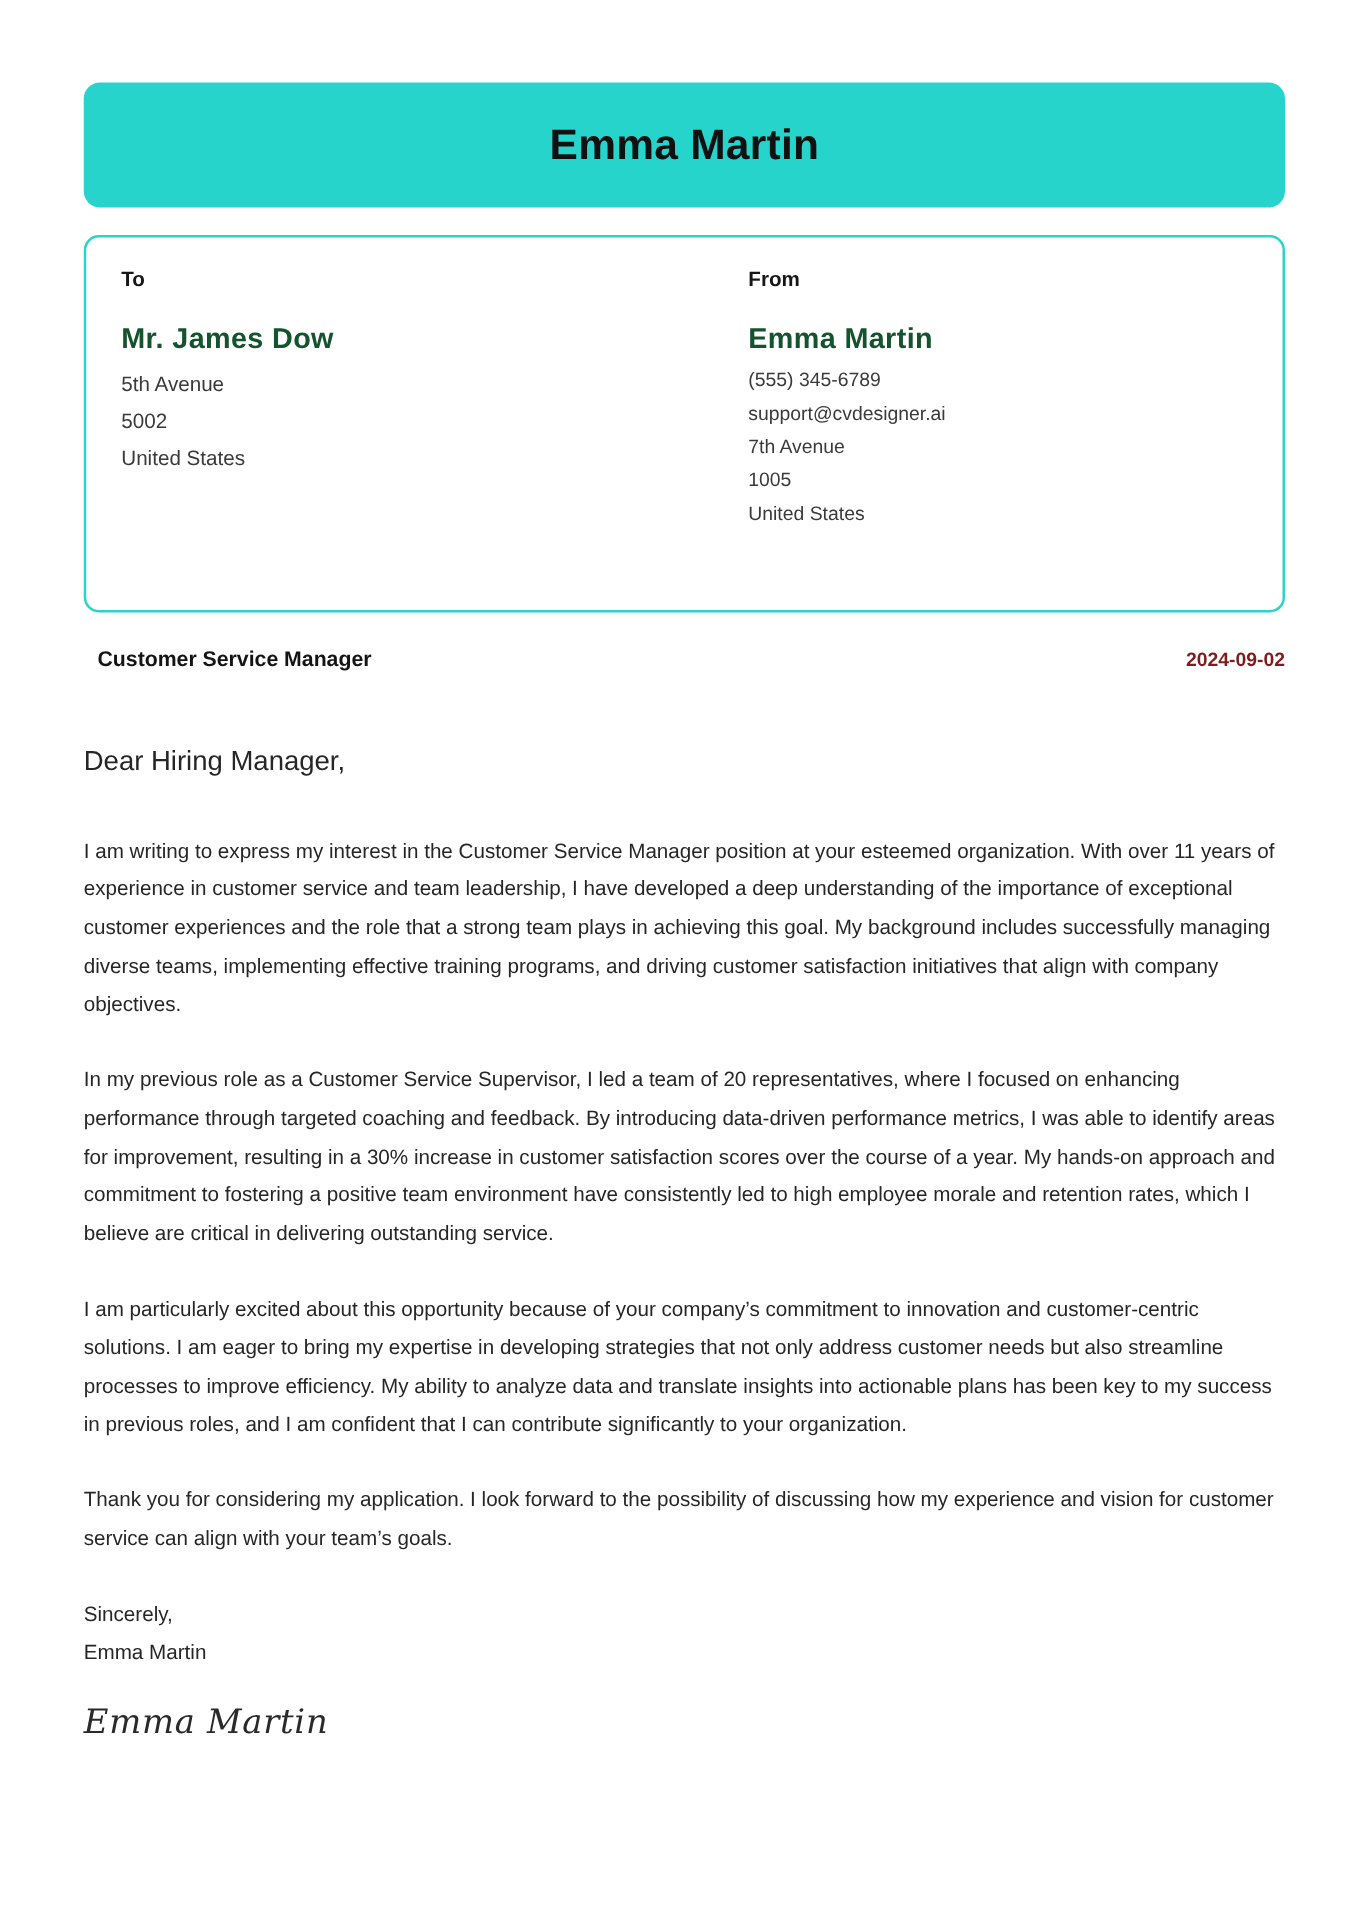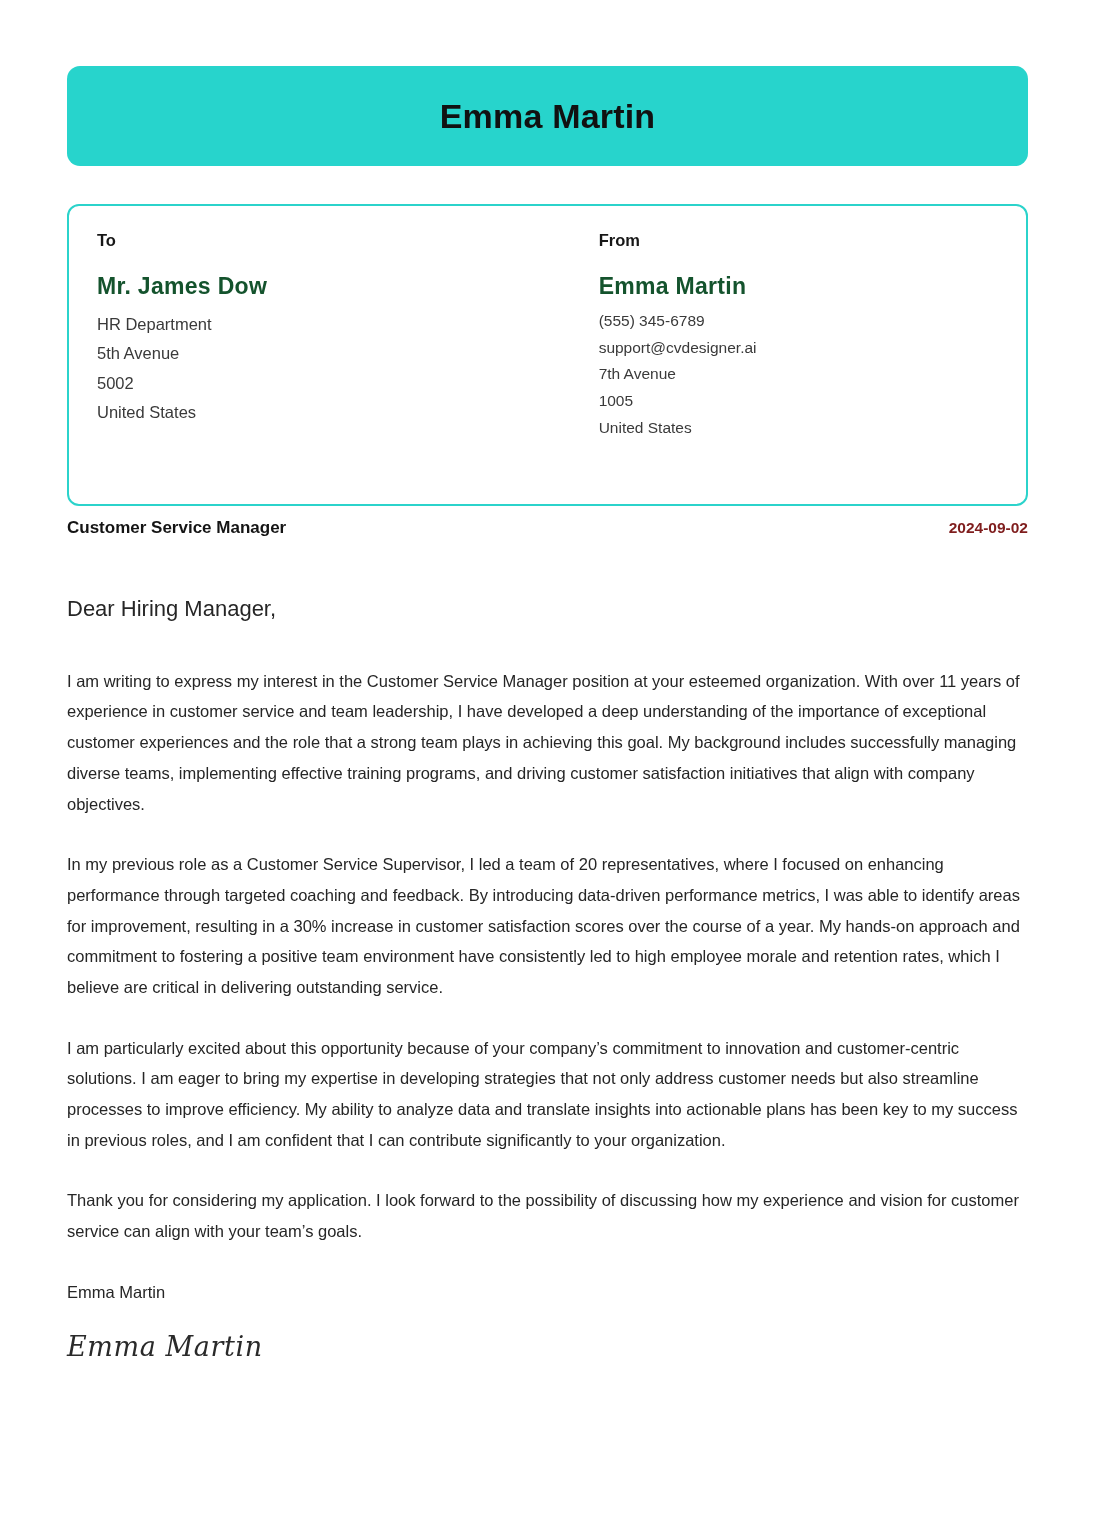--- a/index.html
+++ b/index.html
@@ -41,21 +41,21 @@
     font-weight: 700;
     color: #111111;
     letter-spacing: 0.2px;
     line-height: 1;
   }
 
   
   .contact-box {
     position: absolute;
     left: 67px;
-    top: 204px;
+    top: 188px;
     width: 961px;
     height: 302px;
     box-sizing: border-box;
     border: 2px solid #2bd3cb;
     border-radius: 12px;
     display: flex;
     padding: 26px 0 0 0;
   }
   .contact-col {
     box-sizing: border-box;
@@ -105,20 +105,21 @@
     width: 961px;
     display: flex;
     align-items: baseline;
     justify-content: space-between;
   }
   .subject-title {
     font-size: 17px;
     font-weight: 700;
     color: #141414;
     line-height: 1.2;
+    margin-left: 11px;
   }
   .subject-date {
     font-size: 15.5px;
     font-weight: 700;
     color: #7f1d1d;
     line-height: 1.2;
   }
 
   
   .letter-body {
@@ -165,21 +166,20 @@
 
   <div class="name-banner">
     <div class="name-banner-text">Emma Martin</div>
   </div>
 
   <div class="contact-box">
 
     <div class="contact-col to">
       <div class="contact-heading">To</div>
       <div class="contact-name">Mr. James Dow</div>
-      <div class="contact-line">HR Department</div>
       <div class="contact-line">5th Avenue</div>
       <div class="contact-line">5002</div>
       <div class="contact-line">United States</div>
     </div>
 
     <div class="contact-col from">
       <div class="contact-heading">From</div>
       <div class="contact-name">Emma Martin</div>
       <div class="contact-line">(555) 345-6789</div>
       <div class="contact-line">support@cvdesigner.ai</div>
@@ -198,19 +198,20 @@
   <div class="letter-body">
 
     <p class="salutation">Dear Hiring Manager,</p>
 
     <p class="body-para">I am writing to express my interest in the Customer Service Manager position at your esteemed organization. With over 11 years of experience in customer service and team leadership, I have developed a deep understanding of the importance of exceptional customer experiences and the role that a strong team plays in achieving this goal. My background includes successfully managing diverse teams, implementing effective training programs, and driving customer satisfaction initiatives that align with company objectives.</p>
     <p class="body-para">In my previous role as a Customer Service Supervisor, I led a team of 20 representatives, where I focused on enhancing performance through targeted coaching and feedback. By introducing data-driven performance metrics, I was able to identify areas for improvement, resulting in a 30% increase in customer satisfaction scores over the course of a year. My hands-on approach and commitment to fostering a positive team environment have consistently led to high employee morale and retention rates, which I believe are critical in delivering outstanding service.</p>
     <p class="body-para">I am particularly excited about this opportunity because of your company’s commitment to innovation and customer-centric solutions. I am eager to bring my expertise in developing strategies that not only address customer needs but also streamline processes to improve efficiency. My ability to analyze data and translate insights into actionable plans has been key to my success in previous roles, and I am confident that I can contribute significantly to your organization.</p>
     <p class="body-para">Thank you for considering my application. I look forward to the possibility of discussing how my experience and vision for customer service can align with your team’s goals.</p>
 
     <div class="closing-block">
+      <div class="closing-line">Sincerely,</div>
       <div class="closing-line">Emma Martin</div>
       <div class="signature">Emma Martin</div>
     </div>
 
   </div>
 
 </div>
 
 </body></html>

